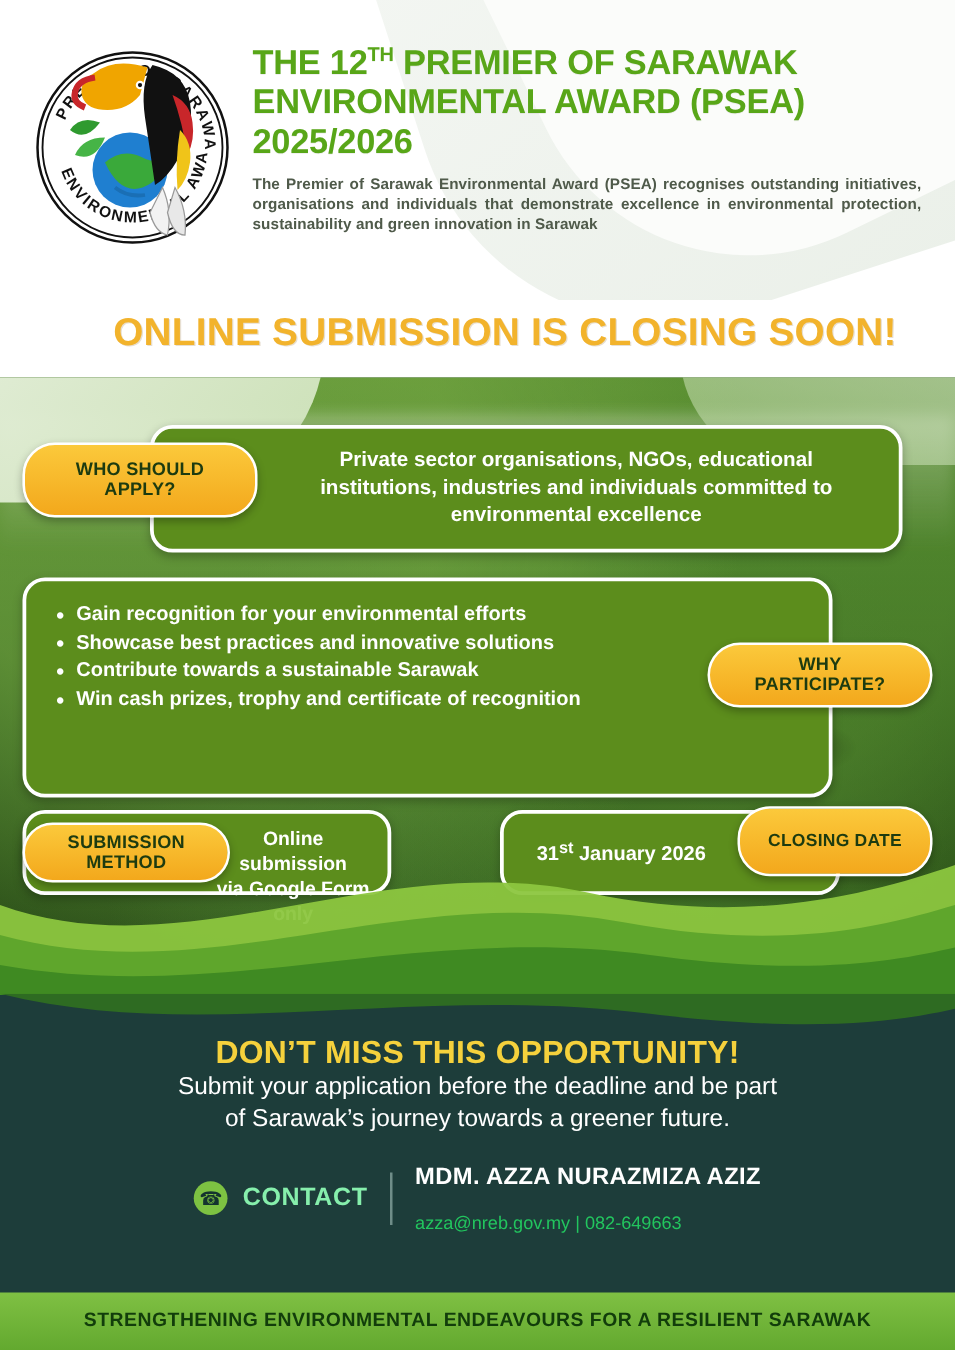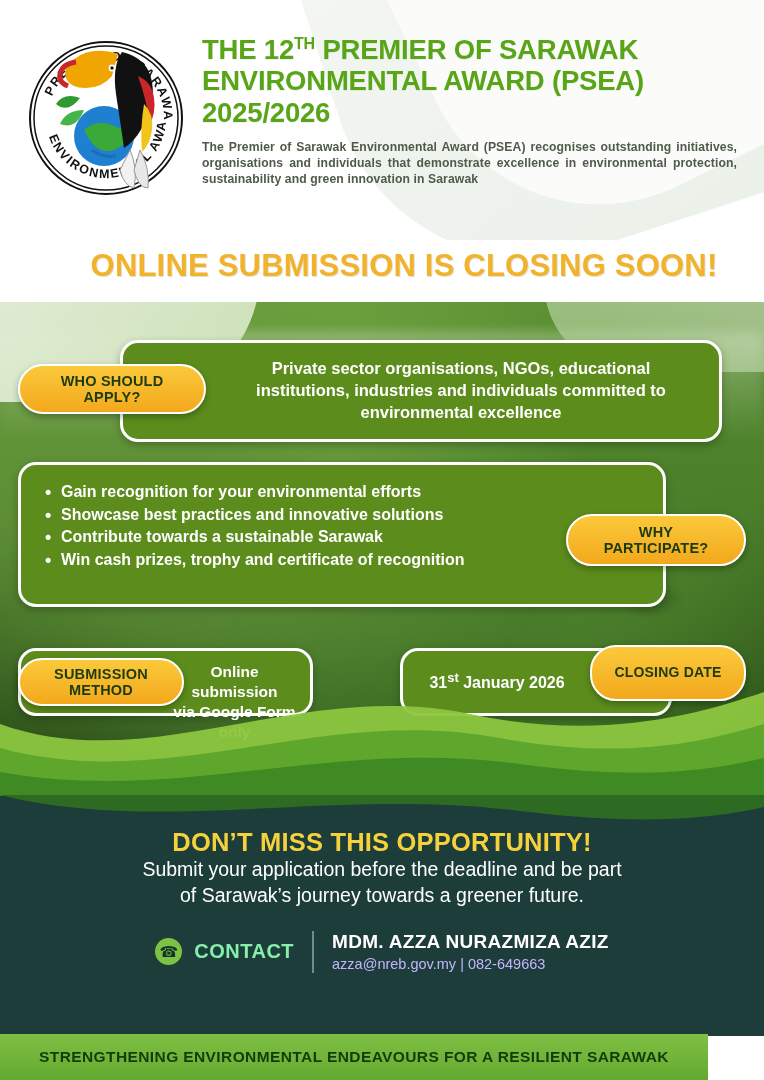--- a/index.html
+++ b/index.html
@@ -178,24 +178,24 @@
   
   #card-apply { left: 120px; top: 38px; width: 602px; height: 102px; }
   #card-apply .body {
     color: #ffffff;
     font-size: 16.5px;
     font-weight: bold;
     line-height: 1.34;
     text-align: center;
     padding: 14px 22px 0 102px;
   }
-  #pill-apply { left: 18px; top: 62px; width: 188px; height: 50px; }
-
-  
-  #card-why { left: 18px; top: 160px; width: 648px; height: 145px; }
+  #pill-apply { left: 18px; top: 52px; width: 188px; height: 60px; }
+
+  
+  #card-why { left: 18px; top: 160px; width: 648px; height: 176px; }
   #card-why .bullets {
     color: #ffffff;
     font-size: 16px;
     font-weight: bold;
     line-height: 1.42;
     padding: 16px 160px 0 24px;
     list-style: none;
   }
   #card-why .bullets li { position: relative; padding-left: 16px; }
   #card-why .bullets li::before {
@@ -266,28 +266,28 @@
     color: #86efac; font-weight: bold; font-size: 20px; letter-spacing: .5px;
   }
   .contact-divider {
     width: 2px; height: 42px; background: #6f8d88; margin: 0 6px;
   }
   .contact-info { text-align: left; }
   .contact-name {
     color: #ffffff; font-weight: bold; font-size: 19px; letter-spacing: .3px;
   }
   .contact-detail {
-    color: #c4b5fd; font-size: 14.5px; margin-top: 3px;
+    color: #22c55e; font-size: 14.5px; margin-top: 18px;
   }
 
   
   .bottom-bar {
     position: absolute;
     left: 0; bottom: 0;
-    width: 708px; height: 46px;
+    width: 764px; height: 46px;
     background: linear-gradient(180deg,#7fc043 0%, #63a92f 100%);
     display: flex; align-items: center; justify-content: center;
   }
   .bottom-bar .txt {
     color: #123d0b;
     font-size: 15.5px;
     font-weight: bold;
     letter-spacing: .4px;
   }
 </style>

